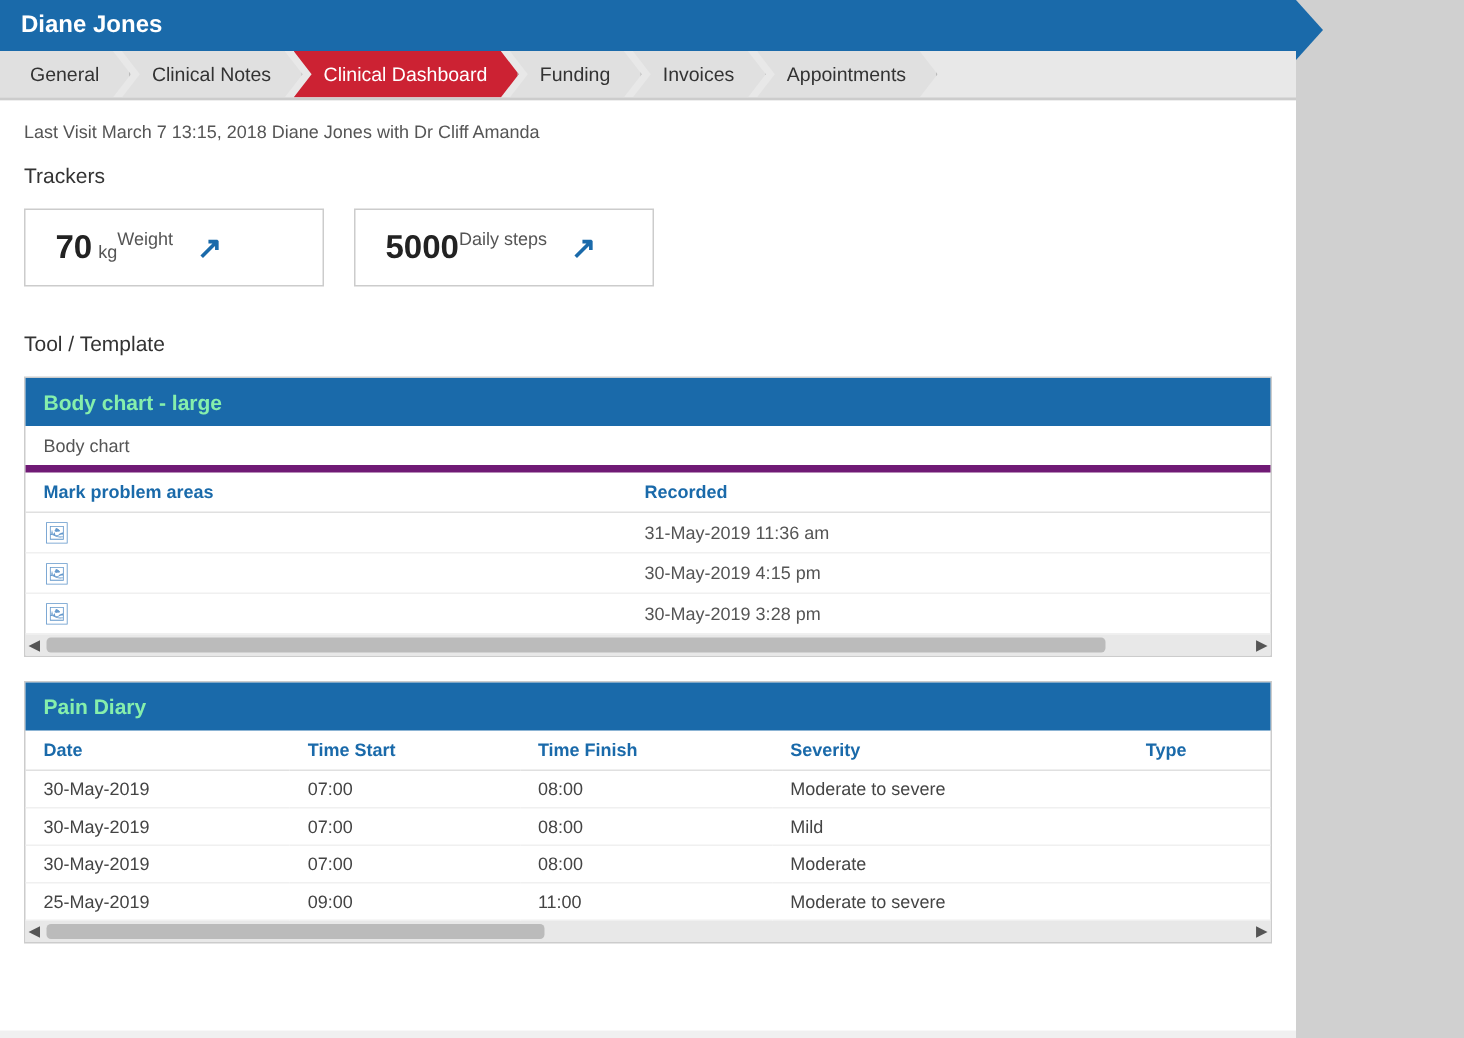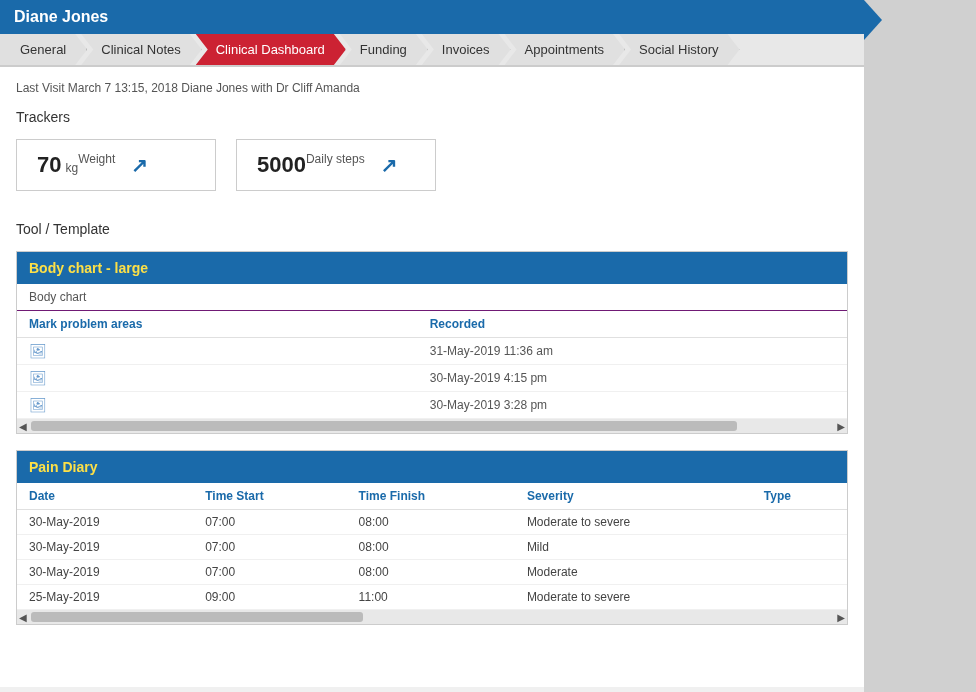--- a/index.html
+++ b/index.html
@@ -30,22 +30,22 @@
     .tracker-value { font-size: 22px; font-weight: bold; color: #222; }
     .tracker-unit { font-size: 12px; color: #555; }
     .tracker-label { font-size: 12px; color: #555; }
     .tracker-text { display: flex; flex-direction: row; align-items: flex-start; }
     .trend-arrow { color: #1a6aaa; font-size: 20px; font-weight: bold; }
 
     
     .tool-section { margin-top: 10px; }
 
     .table-section { margin-bottom: 16px; border: 1px solid #ccc; }
-    .table-header { background: #1a6aaa; color: #fde047; padding: 8px 12px; font-size: 14px; font-weight: bold; }
-    .table-subheader { padding: 6px 12px; font-size: 12px; color: #555; border-bottom: 1px solid #701a75; }
+    .table-header { background: #1a6aaa; color: #86efac; padding: 8px 12px; font-size: 14px; font-weight: bold; }
+    .table-subheader { padding: 6px 12px; font-size: 12px; color: #555; border-bottom: 5px solid #701a75; }
 
     .body-chart-table { width: 100%; border-collapse: collapse; }
     .body-chart-table th { color: #1a6aaa; font-size: 12px; font-weight: bold; padding: 6px 12px; text-align: left; border-bottom: 1px solid #e0e0e0; }
     .body-chart-table td { padding: 5px 12px; font-size: 12px; color: #555; border-bottom: 1px solid #f0f0f0; }
     .body-chart-table .img-icon { color: #6699cc; font-size: 14px; }
 
     .scrollbar-row { background: #e8e8e8; height: 14px; display: flex; align-items: center; position: relative; overflow: hidden; }
     .scrollbar-thumb { background: #bbb; height: 10px; width: 85%; margin: 2px 14px 2px 14px; border-radius: 3px; }
     .scroll-arrow-left { position: absolute; left: 2px; font-size: 10px; color: #555; }
     .scroll-arrow-right { position: absolute; right: 2px; font-size: 10px; color: #555; }
@@ -67,21 +67,20 @@
     <span>Diane Jones</span>
   </div>
 
   <div class="tabs-bar">
     <div class="tab">General</div>
     <div class="tab">Clinical Notes</div>
     <div class="tab active">Clinical Dashboard</div>
     <div class="tab">Funding</div>
     <div class="tab">Invoices</div>
     <div class="tab">Appointments</div>
-    <div class="tab">Social History</div>
   </div>
 
   <div class="content">
 
     <div class="last-visit">Last Visit March 7 13:15, 2018 Diane Jones with Dr Cliff Amanda</div>
 
     <div class="section-title">Trackers</div>
 
     <div class="trackers-row">
 

